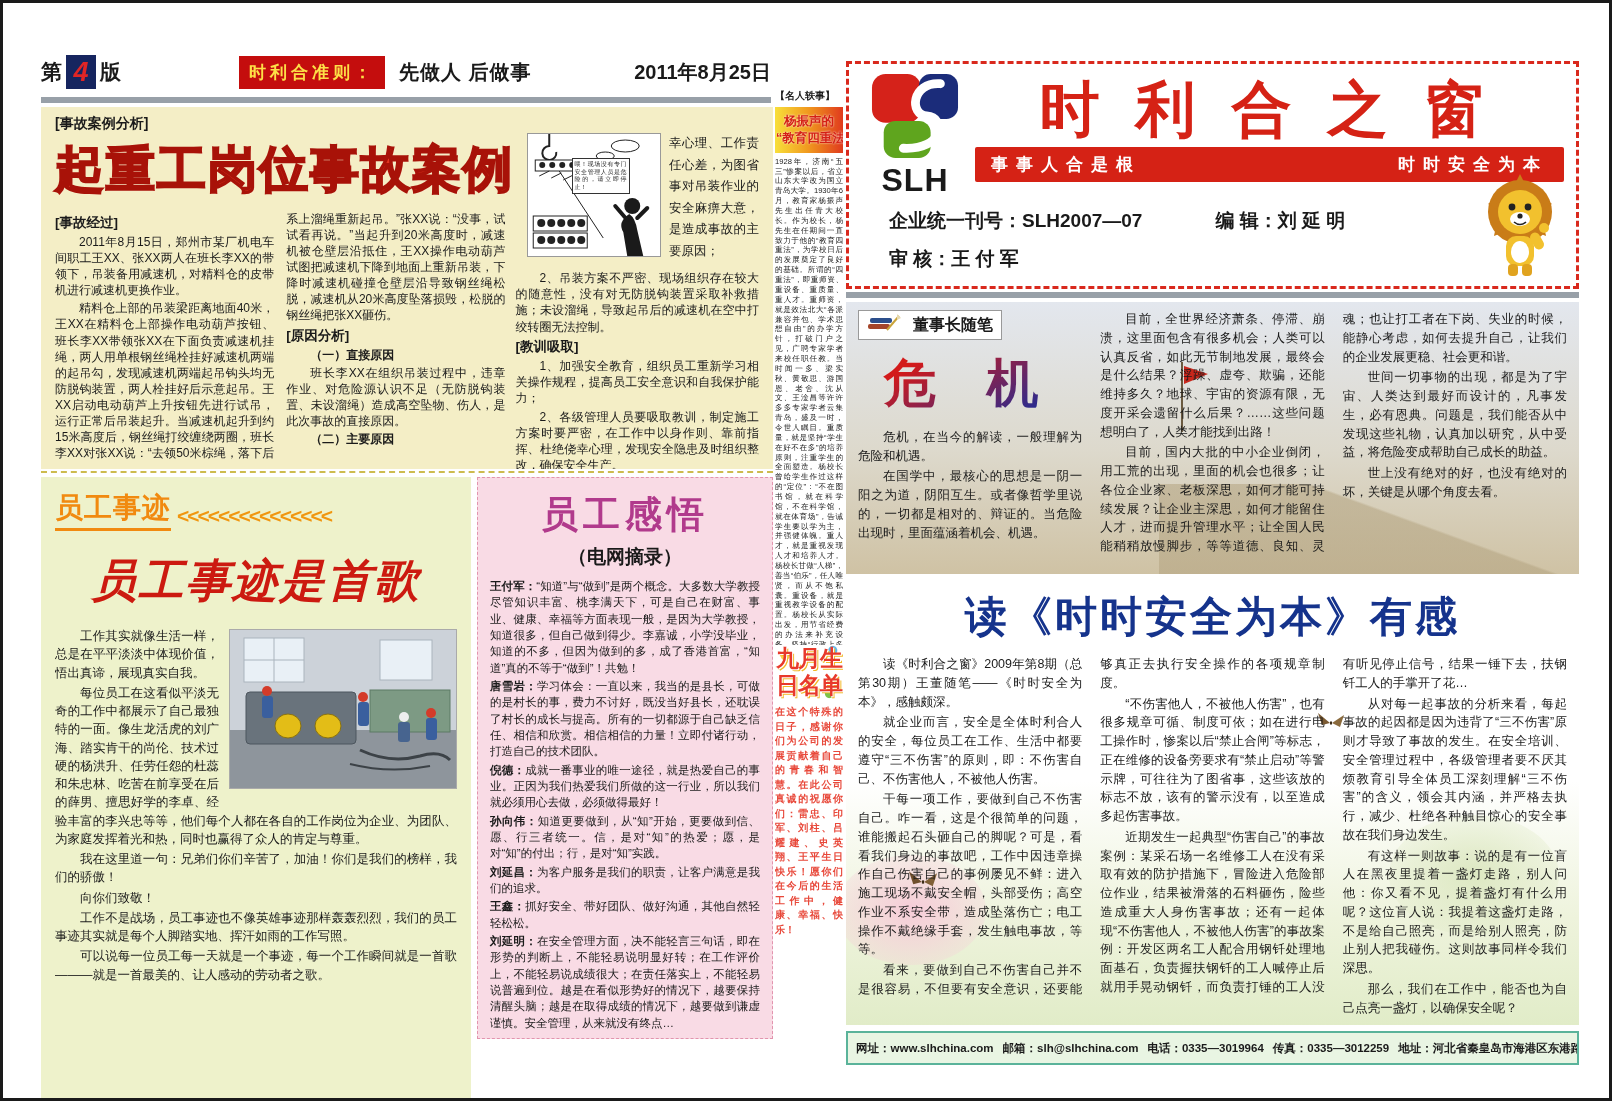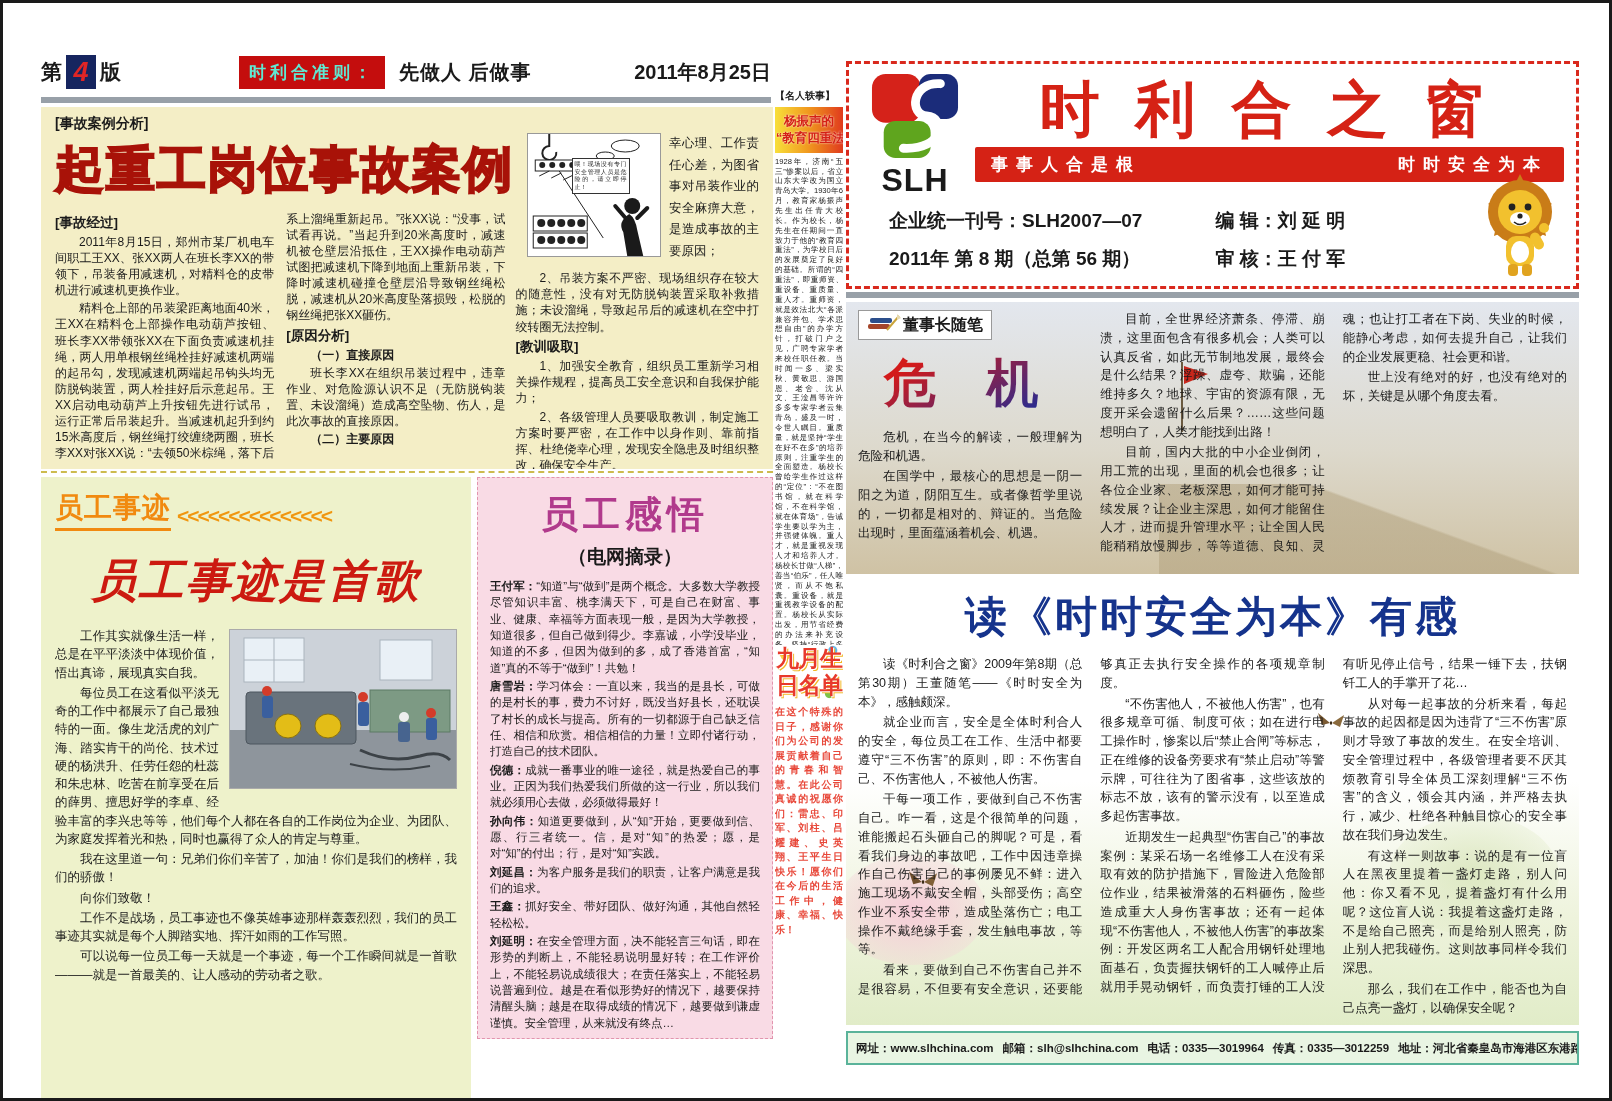--- a/index.html
+++ b/index.html
@@ -6,21 +6,21 @@
   .page{position:relative;width:1612px;height:1101px;background:#fff;border:3px solid #1a1a1a;
         box-sizing:border-box;overflow:hidden;font-family:"Liberation Sans","DejaVu Sans",sans-serif;color:#1a1a1a;}
   .abs{position:absolute;box-sizing:border-box;}
 
   
   .hdr{left:38px;top:48px;width:730px;height:42px;display:flex;align-items:center;}
   .hdr-page{display:flex;align-items:center;font-weight:900;font-size:21px;}
   .hdr-num{display:inline-flex;align-items:center;justify-content:center;width:30px;height:34px;margin:0 4px;
            background:#16255f;color:#e02525;font-size:27px;font-weight:900;font-style:italic;}
   .hdr-motto{display:flex;align-items:center;margin-left:118px;}
-  .motto-label{background:#c40d0d;color:#5eead4;font-weight:900;font-size:17px;letter-spacing:4px;padding:5px 10px;}
+  .motto-label{background:#c40d0d;color:#fde047;font-weight:900;font-size:17px;letter-spacing:4px;padding:5px 10px;}
   .motto-text{font-weight:900;font-size:20px;margin-left:14px;letter-spacing:1px;}
   .hdr-date{margin-left:auto;font-weight:900;font-size:20px;}
   .rule{background:#98a0a8;height:6px;}
 
   
   .acc{left:38px;top:104px;width:732px;height:362px;background:#f4eec6;padding:8px 14px;overflow:hidden;}
   .acc-kicker{font-weight:900;font-size:14px;}
   .acc-grid{display:grid;grid-template-columns:64% 36%;height:322px;}
   .acc-title{font-size:49px;font-weight:900;text-align:center;letter-spacing:2px;color:#e23420;
              -webkit-text-stroke:2px #a81208;text-shadow:2px 2px 0 #f7ecc9;margin:4px 0 8px;white-space:nowrap;}
@@ -87,21 +87,21 @@
   .rule-right{left:843px;top:289px;width:733px;height:6px;}
 
   
   .crisis{left:843px;top:299px;width:733px;height:272px;padding:8px 12px;overflow:hidden;
           background:linear-gradient(180deg,#e3e7ee 0%,#ddd9cc 55%,#cfc2a4 100%);}
   .crisis-deco{position:absolute;z-index:0;}
   .dune{right:0;bottom:0;width:420px;height:90px;background:linear-gradient(200deg,transparent 40%,#b3a380 41%);opacity:.55;}
   .crisis-cols{position:relative;z-index:1;column-count:3;column-gap:18px;column-fill:auto;height:254px;
                font-size:12.5px;line-height:1.5;text-align:justify;}
   .crisis-head{break-inside:avoid;margin-bottom:6px;}
-  .writer-badge{display:inline-flex;align-items:center;background:#fff;border:1px solid #999;padding:2px 8px;gap:2px;}
+  .writer-badge{display:inline-flex;align-items:center;background:#fff;border:1px solid #999;padding:2px 8px;gap:12px;}
   .writer-badge span{font-weight:900;font-size:16px;font-family:"DejaVu Serif","Liberation Serif",serif;}
   .crisis-title{font-size:52px;font-weight:900;letter-spacing:18px;text-align:center;margin-top:2px;
                 color:#b02020;background:linear-gradient(150deg,#d31a1a 25%,#2b2b8e 80%);
                 -webkit-background-clip:text;background-clip:text;-webkit-text-fill-color:transparent;white-space:nowrap;}
 
   
   .reading{left:843px;top:578px;width:733px;height:444px;padding:6px 12px;overflow:hidden;
            background:linear-gradient(180deg,#ffffff 45%,#eef3dc 76%,#e1ecc8 100%);}
   .flower{position:absolute;z-index:0;border-radius:50%;}
   .fl1{left:-10px;bottom:60px;width:150px;height:110px;background:radial-gradient(#f6ccd8,rgba(246,204,216,0));}
@@ -290,21 +290,20 @@
         <div class="mast-title">时利合之窗</div>
         <div class="mast-banner">
           <span>事事人合是根</span>
           <span>时时安全为本</span>
         </div>
       </div>
     </div>
     <div class="mast-info">
       <span>企业统一刊号：SLH2007—07</span>
       <span>编 辑：刘 延 明</span>
-      <span>2011年 第 8 期（总第 56 期）</span>
       <span>审 核：王 付 军</span>
     </div>
     <div class="lion">
       <svg width="86" height="104" viewBox="0 0 86 104">
         <circle cx="44" cy="38" r="32" fill="#c97c18"></circle>
         <g fill="#c97c18">
           <polygon points="44,0 50,12 38,12"></polygon>
             <polygon points="76,30 66,36 68,24"></polygon>
             <polygon points="12,30 22,36 20,24"></polygon>
           <polygon points="70,62 60,58 68,52"></polygon>
@@ -343,20 +342,21 @@
             <polygon points="30,0 34,4 30,6" fill="#e6d9b0"></polygon>
           </svg>
           <span>董事长随笔</span>
         </div>
         <div class="crisis-title">危 机</div>
       </div>
       <p class="ind">危机，在当今的解读，一般理解为危险和机遇。</p>
       <p class="ind">在国学中，最核心的思想是一阴一阳之为道，阴阳互生。或者像哲学里说的，一切都是相对的、辩证的。当危险出现时，里面蕴涵着机会、机遇。</p>
       <p class="ind">目前，全世界经济萧条、停滞、崩溃，这里面包含有很多机会；人类可以认真反省，如此无节制地发展，最终会是什么结果？浮躁、虚夸、欺骗，还能维持多久？地球、宇宙的资源有限，无度开采会遗留什么后果？……这些问题想明白了，人类才能找到出路！</p>
       <p class="ind">目前，国内大批的中小企业倒闭，用工荒的出现，里面的机会也很多；让各位企业家、老板深思，如何才能可持续发展？让企业主深思，如何才能留住人才，进而提升管理水平；让全国人民能稍稍放慢脚步，等等道德、良知、灵魂；也让打工者在下岗、失业的时候，能静心考虑，如何去提升自己，让我们的企业发展更稳、社会更和谐。</p>
+      <p class="ind">世间一切事物的出现，都是为了宇宙、人类达到最好而设计的，凡事发生，必有恩典。问题是，我们能否从中发现这些礼物，认真加以研究，从中受益，将危险变成帮助自己成长的助益。</p>
       <p class="ind">世上没有绝对的好，也没有绝对的坏，关键是从哪个角度去看。</p>
 
     </div>
   </div>
 
   <div class="abs reading">
     <div class="flower fl1"></div>
     <div class="flower fl2"></div>
     <svg class="butterfly" style="left:470px;bottom:290px;" width="30" height="24" viewBox="0 0 30 24">
       <polygon points="14,12 2,2 6,14" fill="#7a5a33"></polygon>

